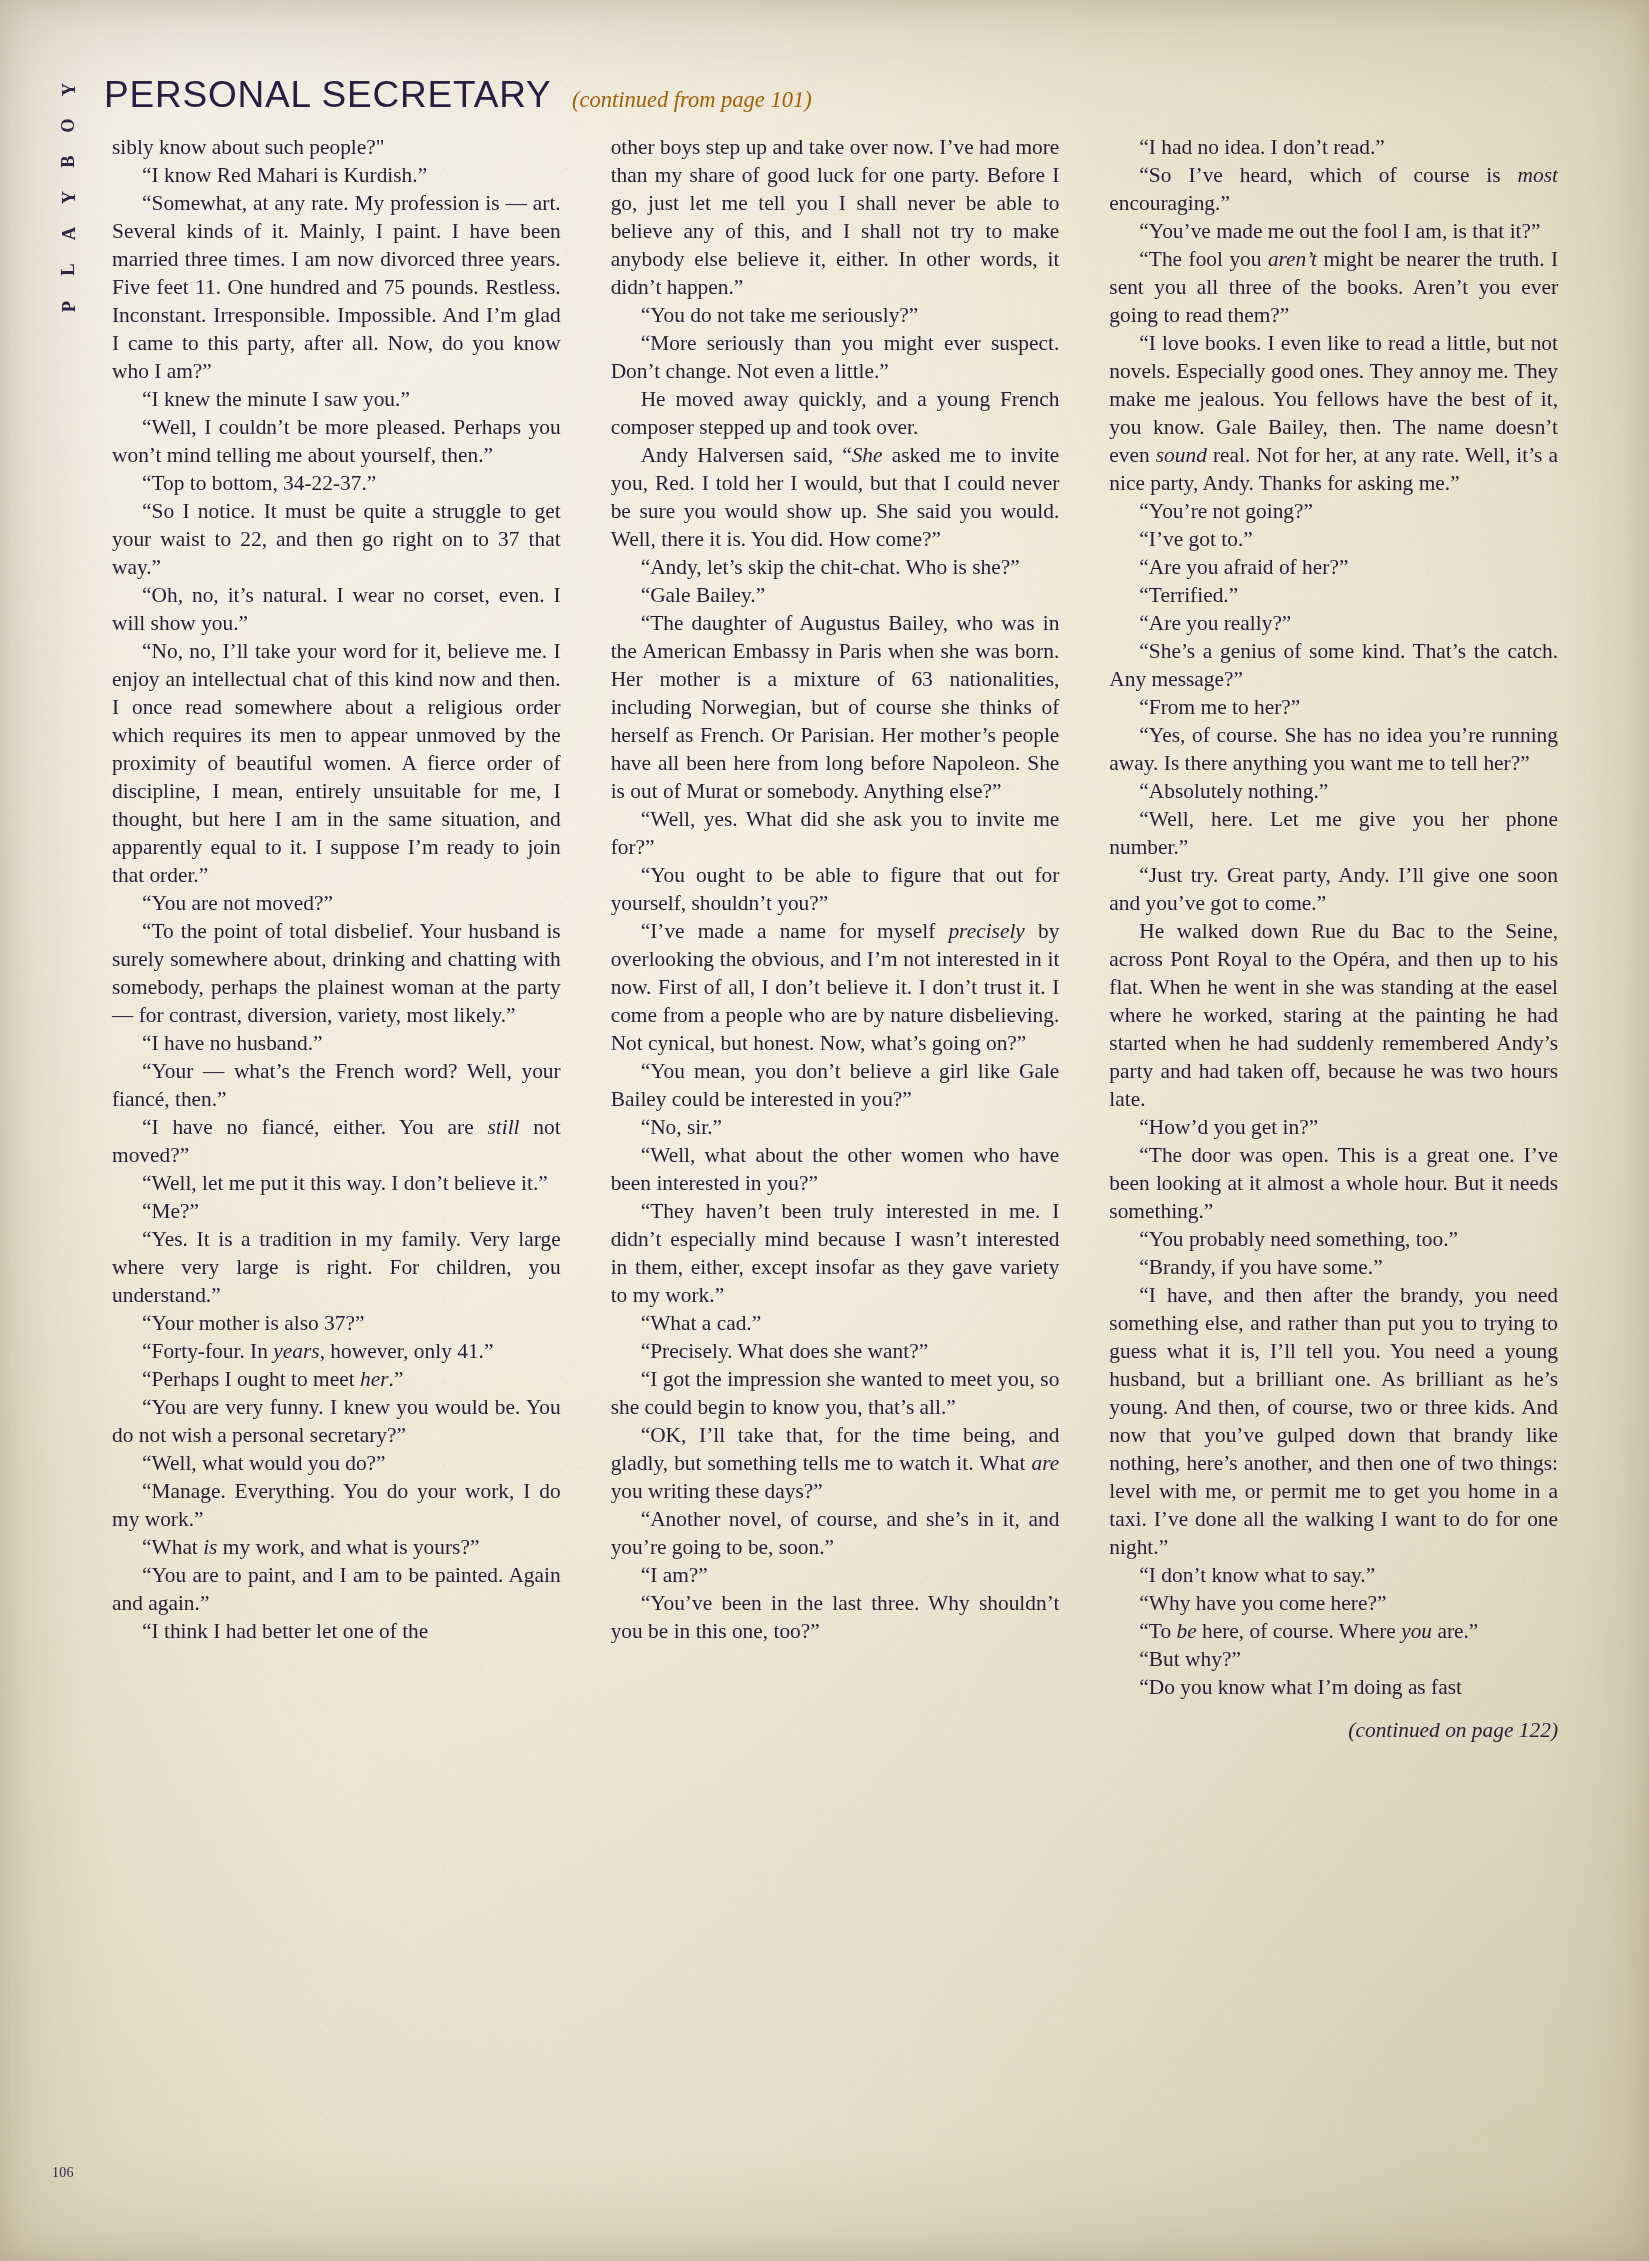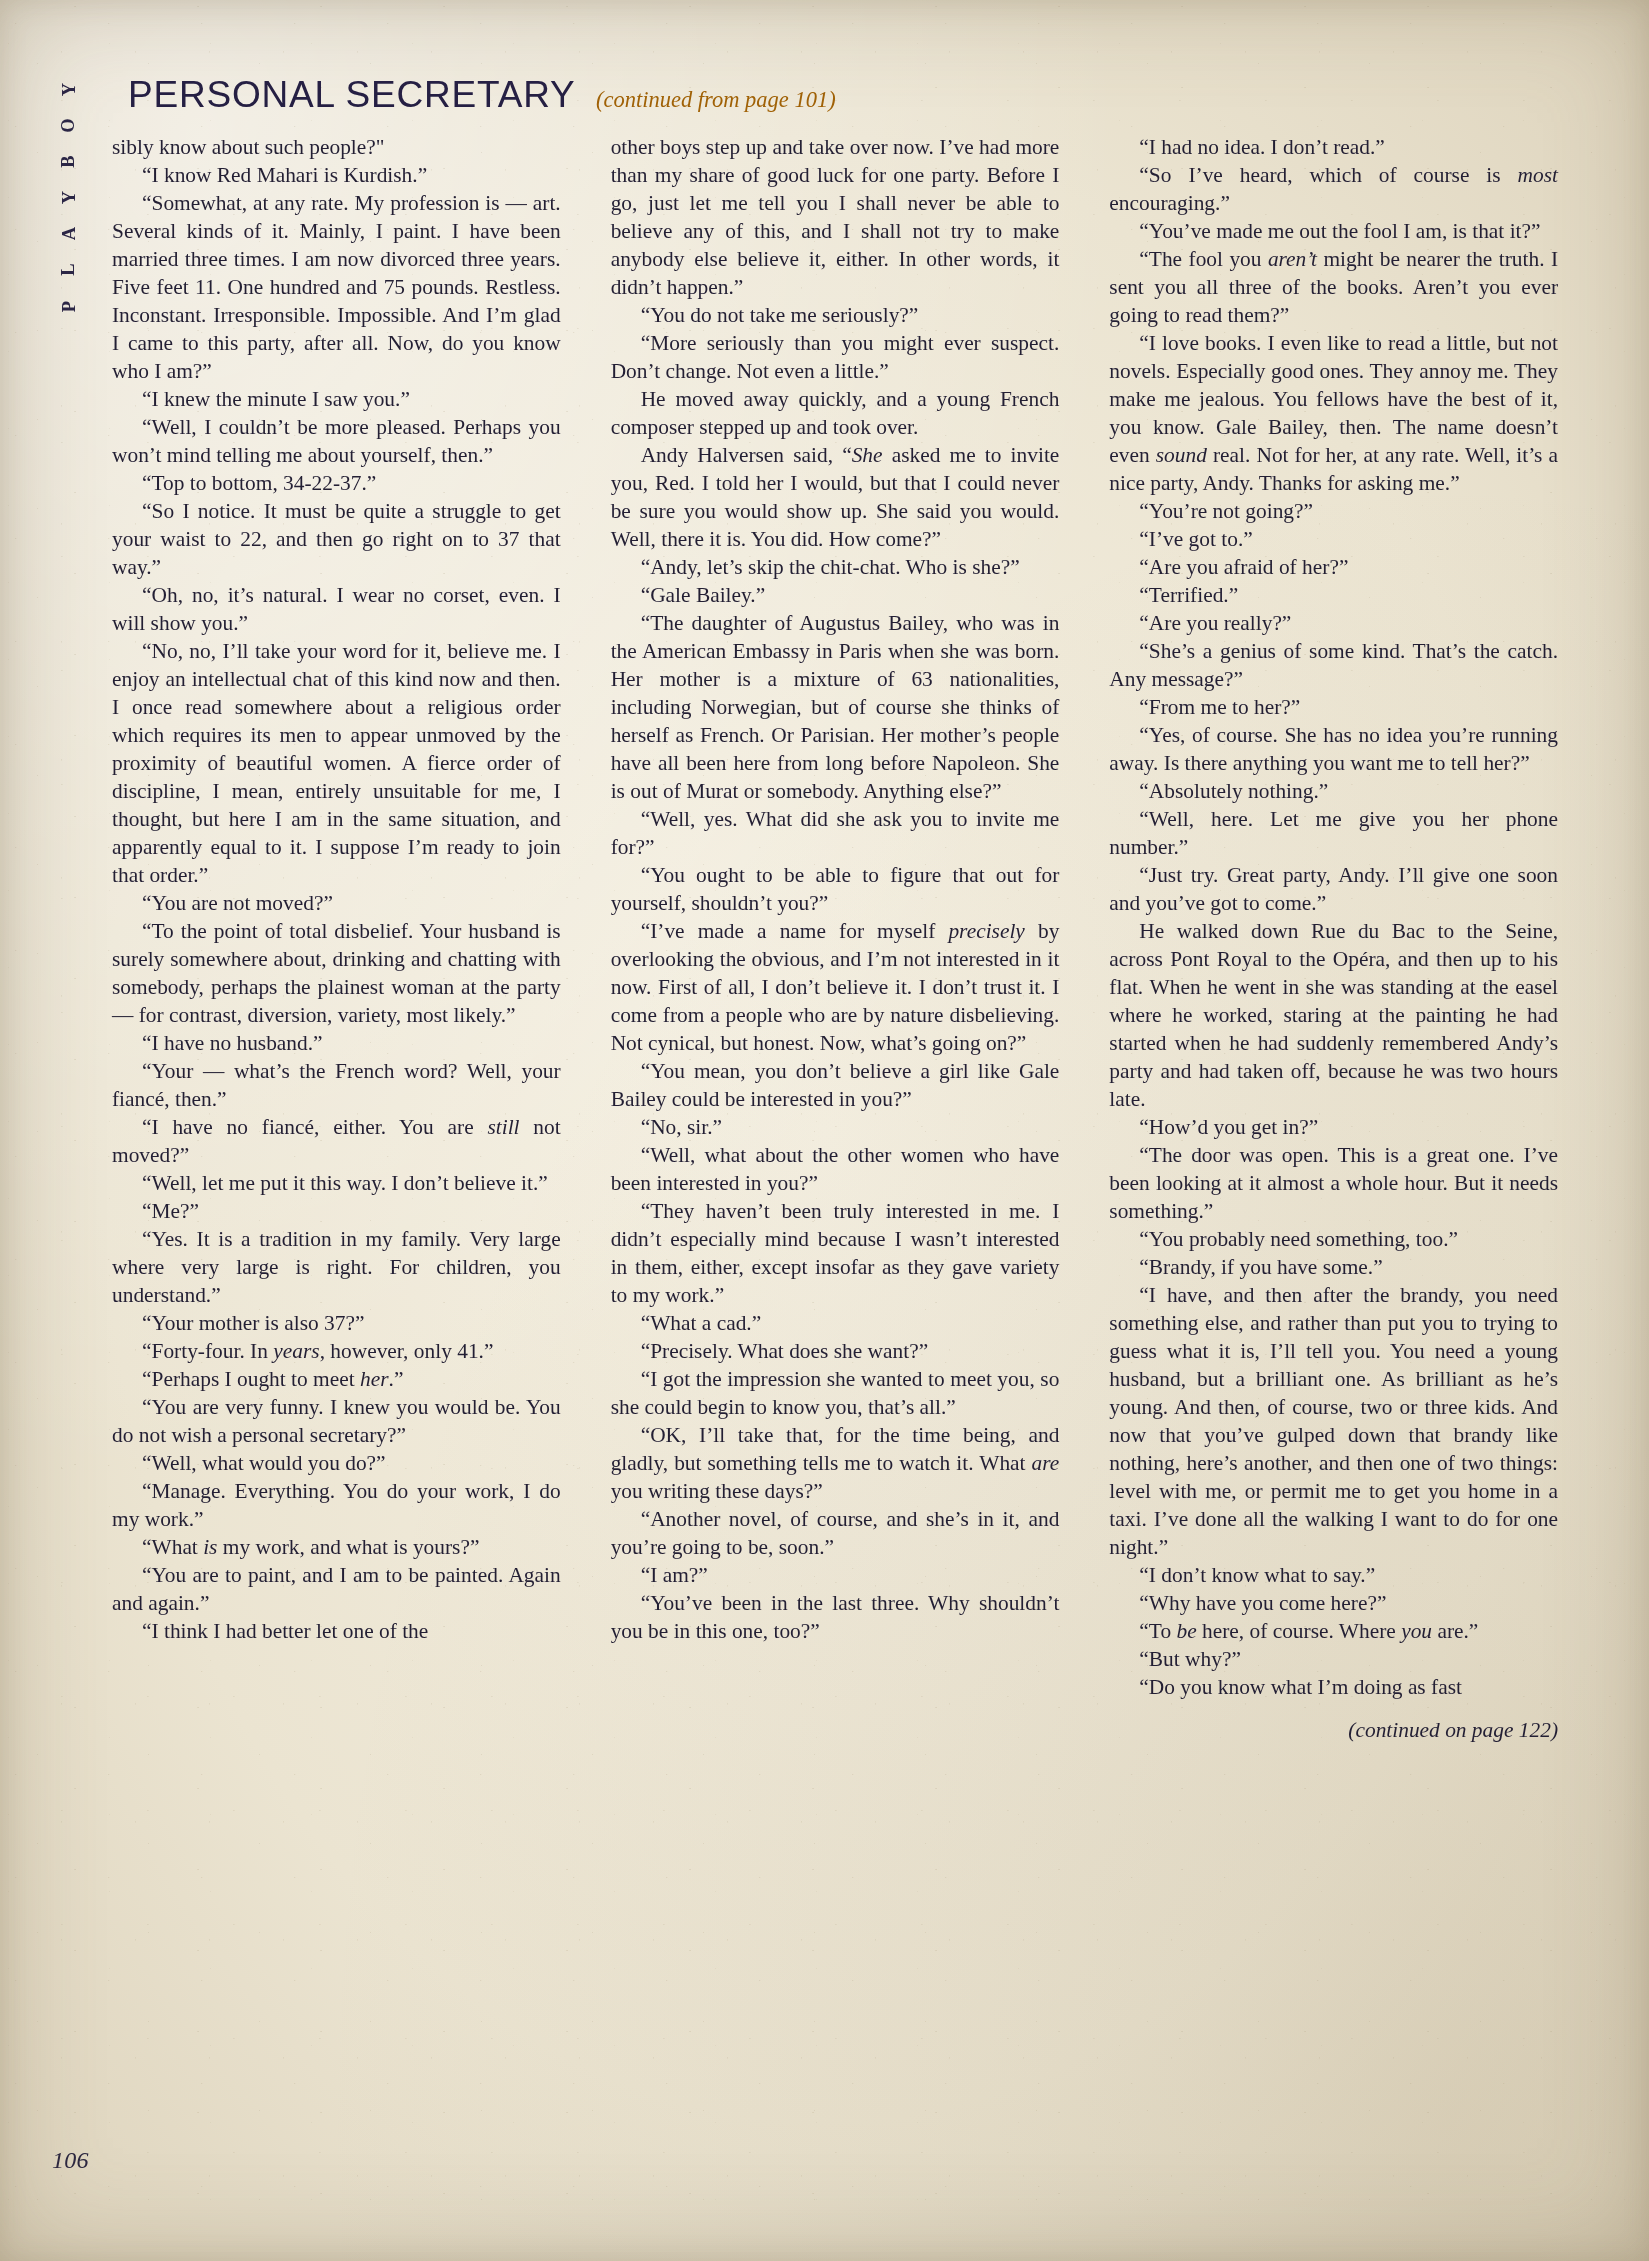--- a/index.html
+++ b/index.html
@@ -54,21 +54,21 @@
     font-size:18.4px;
     line-height:1;
     color:#2a2546;
     transform: rotate(-90deg);
     letter-spacing:0.7px;
   }
 
   
   .masthead{
     position:absolute;
-    left:128px; top:74px;
+    left:104px; top:74px;
     display:flex;align-items:baseline;gap:20.4px;
   }
   .art-title{
     font-family:"Liberation Sans", sans-serif;
     font-size:37px;
     letter-spacing:0.8px;
     font-weight:400;
     color:#262044;
     white-space:nowrap;
   }
@@ -110,26 +110,25 @@
     display:block;
     text-align:right;
     text-align-last:right;
     font-style:italic;
     margin-top:15px;
   }
 
   
   .folio{
     position:absolute;
-    left:52px; bottom:87px;
-    font-family:"Liberation Serif", serif;
-    font-size:24px;
+    left:52px; bottom:80px;
+    font-family:"Liberation Serif", serif;
+    font-size:14px;
     color:#2c2740;
     letter-spacing:0.3px;
-    font-style:italic;
   }
 </style>
 </head>
 <body>
 
 <div class="paper"></div>
 <div class="speckle"></div>
 
 <div class="page">
 

